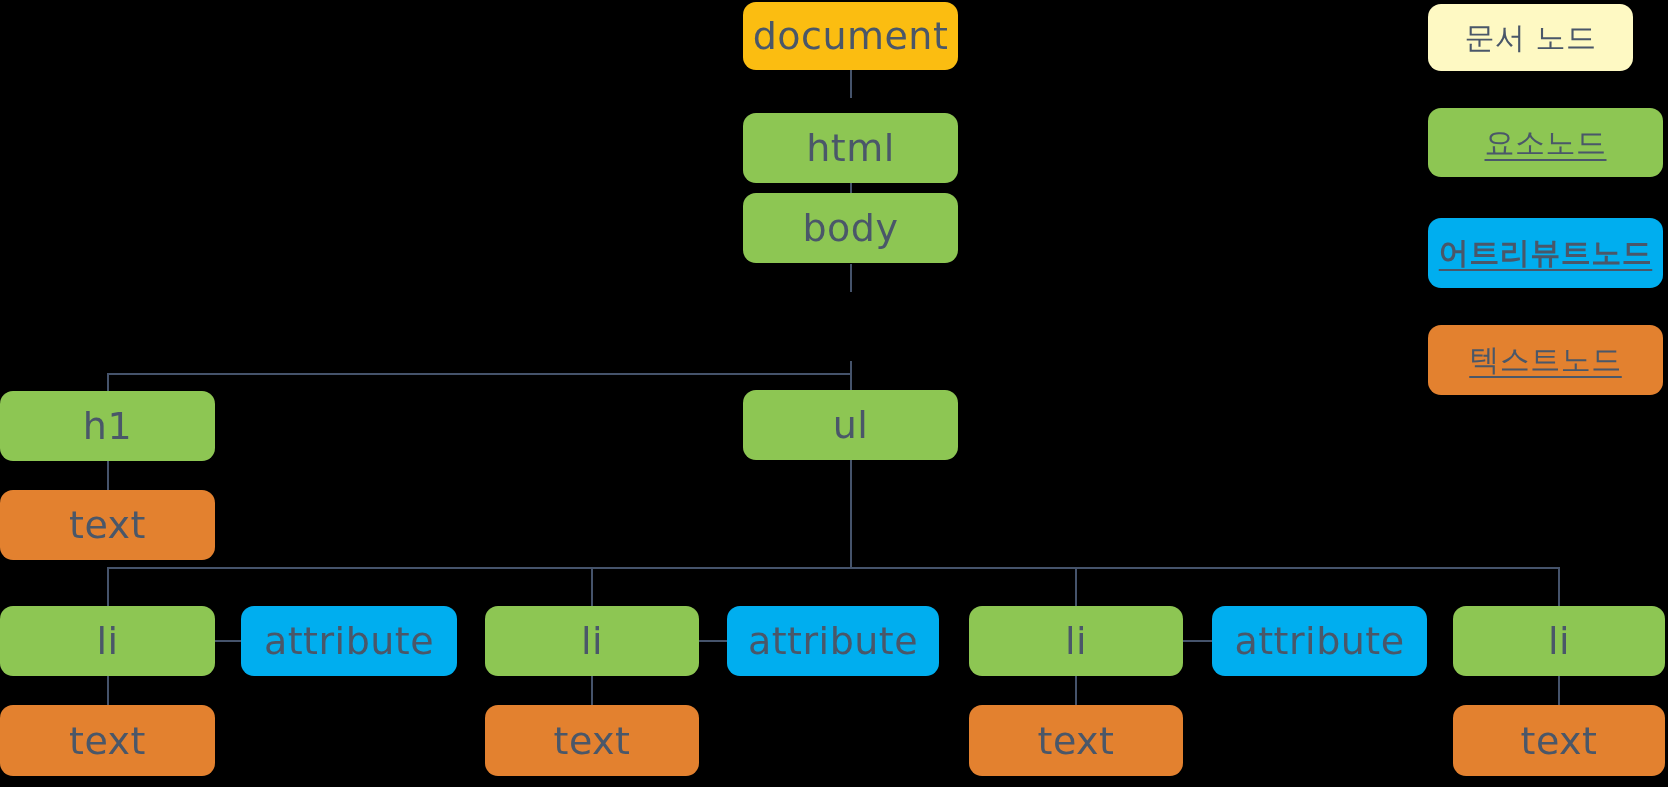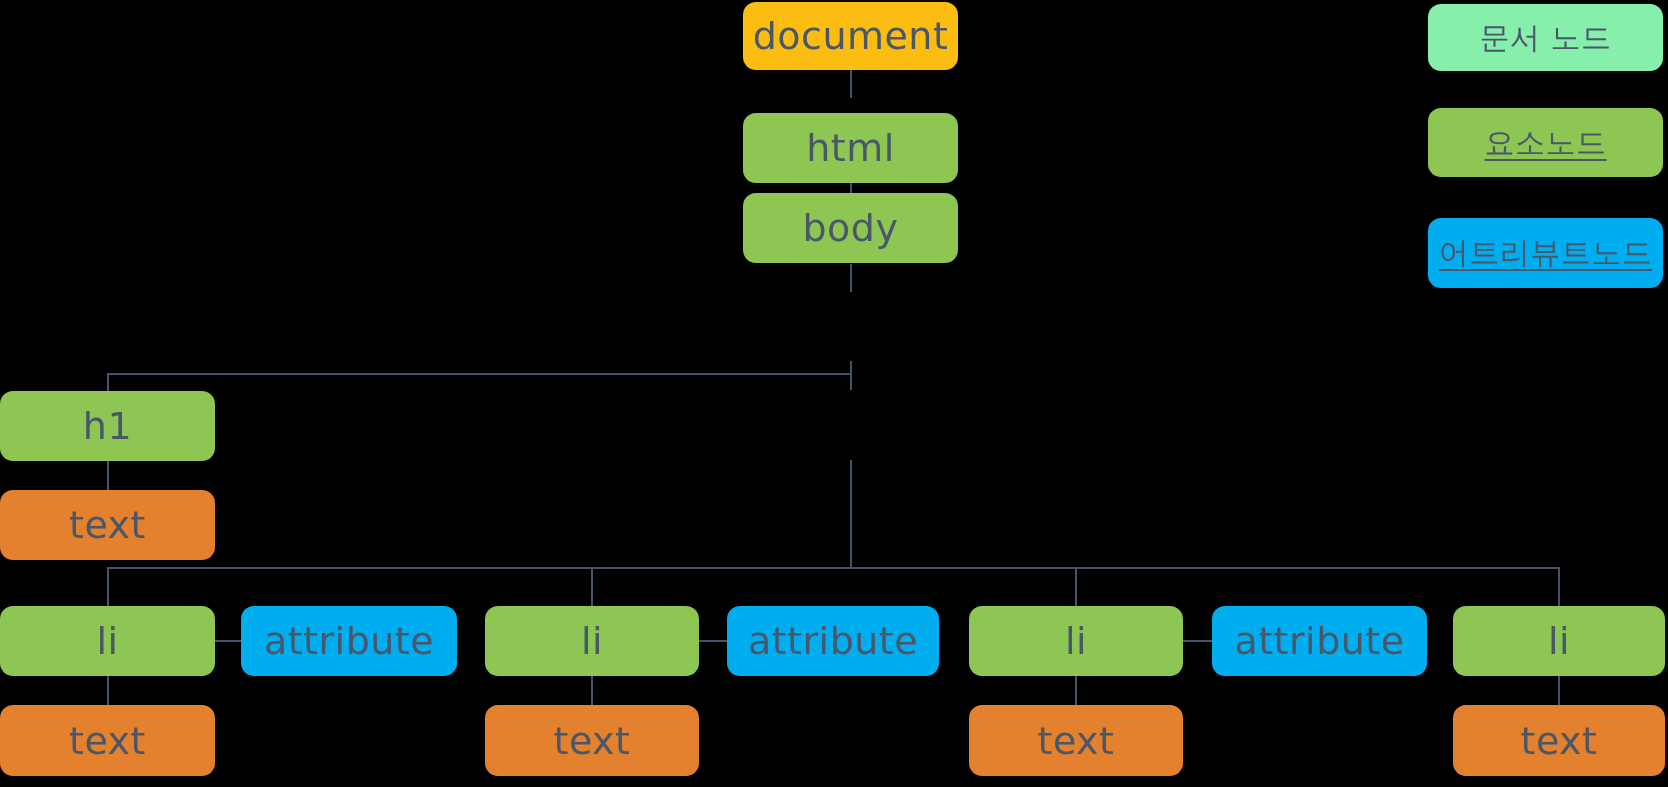--- a/index.html
+++ b/index.html
@@ -60,20 +60,23 @@
     </div>
     <div class="node" style="left: 743px; top: 98px; width: 215px; height: 70px; background: rgb(141, 198, 83); color: rgb(74, 87, 105); margin-top: 15px;">
       <span class="lbl">html</span>
     </div>
     <div class="node" style="left: 743px; top: 193px; width: 215px; height: 70px; background: rgb(141, 198, 83); color: rgb(74, 87, 105);">
       <span class="lbl">body</span>
     </div>
     <div class="node" style="left: 0px; top: 391px; width: 215px; height: 70px; background: rgb(141, 198, 83); color: rgb(74, 87, 105); text-align: right;">
       <span class="lbl">h1</span>
     </div>
+    <div class="node" style="left: 743px; top: 390px; width: 215px; height: 70px; background: rgb(141, 198, 83); color: rgb(74, 87, 105);">
+      <span class="lbl">ul</span>
+    </div>
     <div class="node" style="left: 0px; top: 490px; width: 215px; height: 70px; background: rgb(227, 129, 47); color: rgb(74, 87, 105);">
       <span class="lbl">text</span>
     </div>
     <div class="node" style="left: 0px; top: 606px; width: 215px; height: 70px; background: rgb(141, 198, 83); color: rgb(74, 87, 105);">
       <span class="lbl">li</span>
     </div>
     <div class="node" style="left: 241px; top: 606px; width: 216px; height: 70px; background: rgb(0, 174, 239); color: rgb(74, 87, 105);">
       <span class="lbl">attribute</span>
     </div>
     <div class="node" style="left: 485px; top: 606px; width: 214px; height: 70px; background: rgb(141, 198, 83); color: rgb(74, 87, 105);">
@@ -96,22 +99,25 @@
     </div>
     <div class="node" style="left: 485px; top: 705px; width: 214px; height: 71px; background: rgb(227, 129, 47); color: rgb(74, 87, 105);">
       <span class="lbl">text</span>
     </div>
     <div class="node" style="left: 969px; top: 705px; width: 214px; height: 71px; background: rgb(227, 129, 47); color: rgb(74, 87, 105);">
       <span class="lbl">text</span>
     </div>
     <div class="node" style="left: 1453px; top: 705px; width: 212px; height: 71px; background: rgb(227, 129, 47); color: rgb(74, 87, 105);">
       <span class="lbl">text</span>
     </div>
-    <div class="node legend-box" style="left: 1428px; top: 4px; width: 235px; height: 67px; background: #86efac; color: rgb(74, 87, 105);">
+    <div class="node legend-box" style="left: 1428px; top: 4px; width: 205px; height: 67px; background: #fef9c3; color: rgb(74, 87, 105);">
       <span class="lbl">문서 노드</span>
     </div>
     <div class="node legend-box" style="left: 1428px; top: 108px; width: 235px; height: 69px; background: rgb(141, 198, 83); color: rgb(74, 87, 105); justify-content: center;">
       <span class="lbl u">요소노드</span>
     </div>
-    <div class="node legend-box" style="left: 1428px; top: 218px; width: 235px; height: 70px; background: rgb(0, 174, 239); color: rgb(74, 87, 105);">
+    <div class="node legend-box" style="left: 1428px; top: 218px; width: 235px; height: 70px; background: rgb(0, 174, 239); color: rgb(74, 87, 105); font-weight: bold;">
       <span class="lbl u">어트리뷰트노드</span>
+    </div>
+    <div class="node legend-box" style="left: 1428px; top: 325px; width: 235px; height: 70px; background: rgb(227, 129, 47); color: rgb(74, 87, 105);">
+      <span class="lbl u">텍스트노드</span>
     </div>
   </div>
 
 </body></html>

